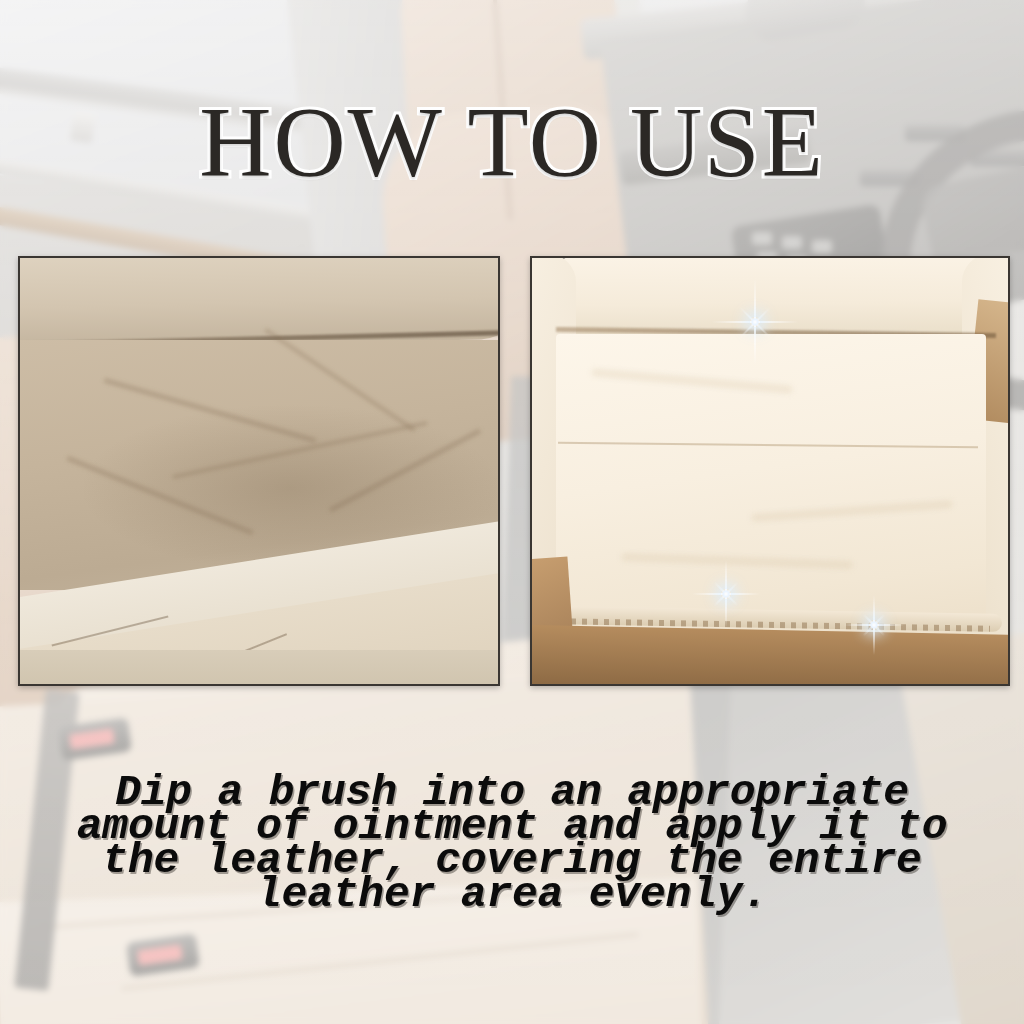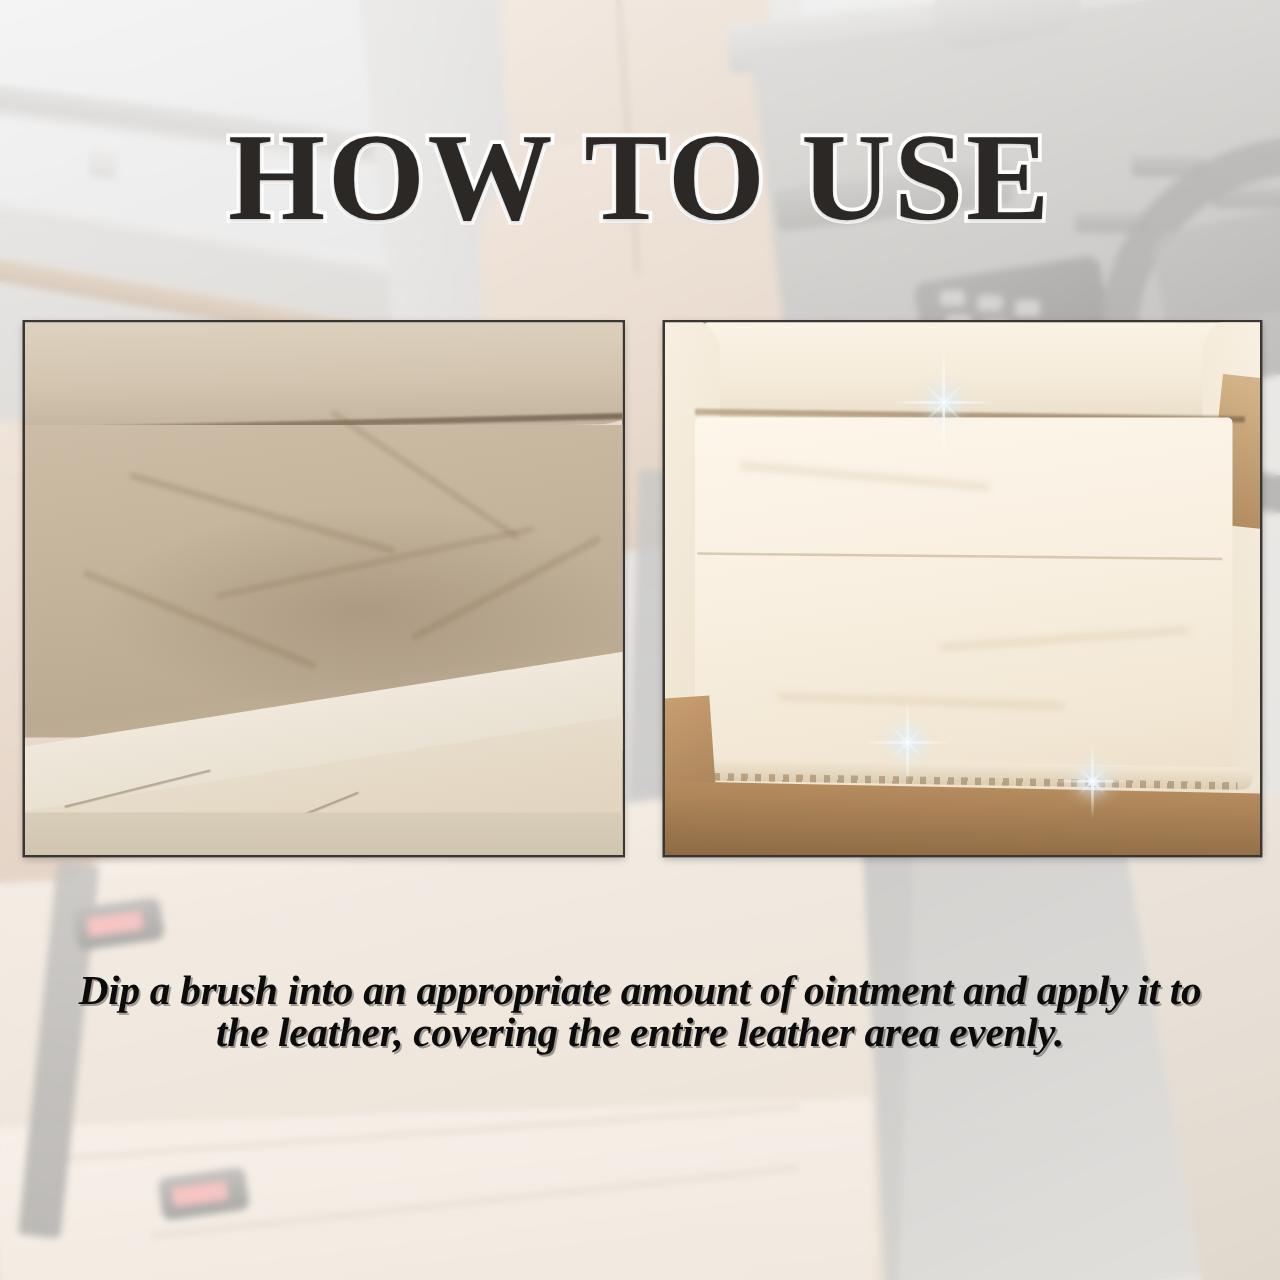--- a/index.html
+++ b/index.html
@@ -186,21 +186,21 @@
        rgba(255,255,255,.42) 62%,
        rgba(255,255,255,.40) 100%);
   }
   .bg-blur{position:absolute;inset:0;backdrop-filter:blur(3px);}
 
   
   .title{
     position:absolute;left:0;top:92px;width:100%;
     text-align:center;
     font-family:"Liberation Serif",serif;
-    font-weight:bold;
+    font-weight:normal;
     font-size:100px;
     line-height:100px;
     letter-spacing:2px;
     color:#2b2825;
     -webkit-text-stroke:6px #ffffff;
     paint-order:stroke fill;
     text-shadow:0 2px 3px rgba(0,0,0,.18);
     white-space:nowrap;
   }
 
@@ -357,23 +357,23 @@
   }
   .sparkle .ray.v{width:2px;margin-left:-1px;}
   .sparkle .ray.h{height:2px;margin-top:-1px;
     background:linear-gradient(to right,rgba(255,255,255,0),#ffffff 50%,rgba(255,255,255,0));}
   .sparkle .ray.d{width:1.5px;margin-left:-.75px;opacity:.75;}
 
   
   .caption{
     position:absolute;left:62px;top:776px;width:900px;
     text-align:center;
-    font-family:Liberation Serif, serif;
+    font-family:Liberation Mono, monospace;
     font-weight:bold;font-style:italic;
-    font-size:33px;line-height:34px;
+    font-size:43px;line-height:34px;
     letter-spacing:-.2px;
     color:#0b0b0b;
     text-shadow:1.5px 1.5px 0 rgba(60,55,50,.45);
   }
 </style>
 </head>
 <body>
 
 <div id="stage">
 

